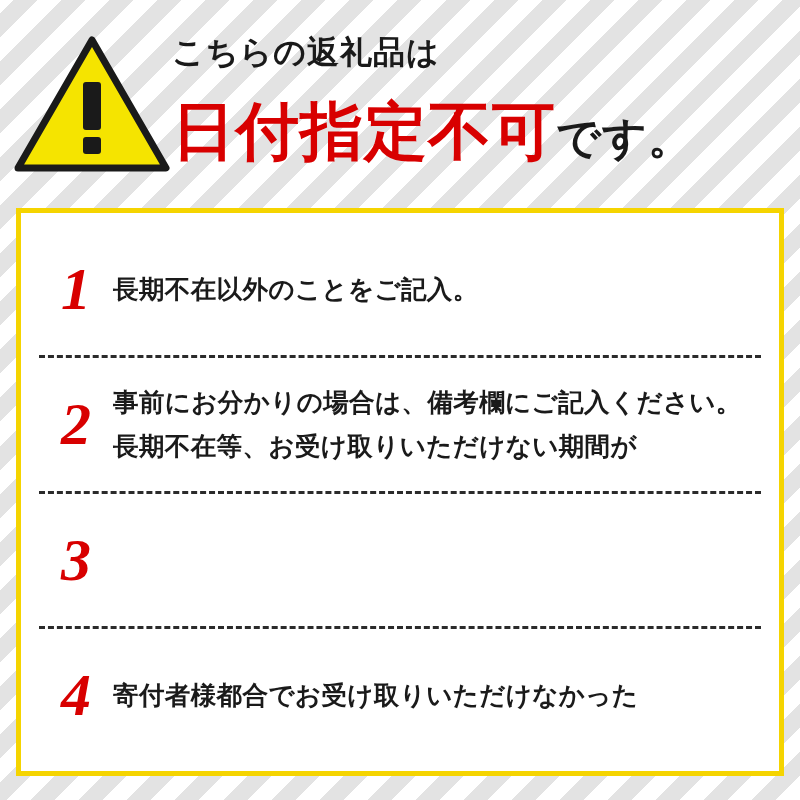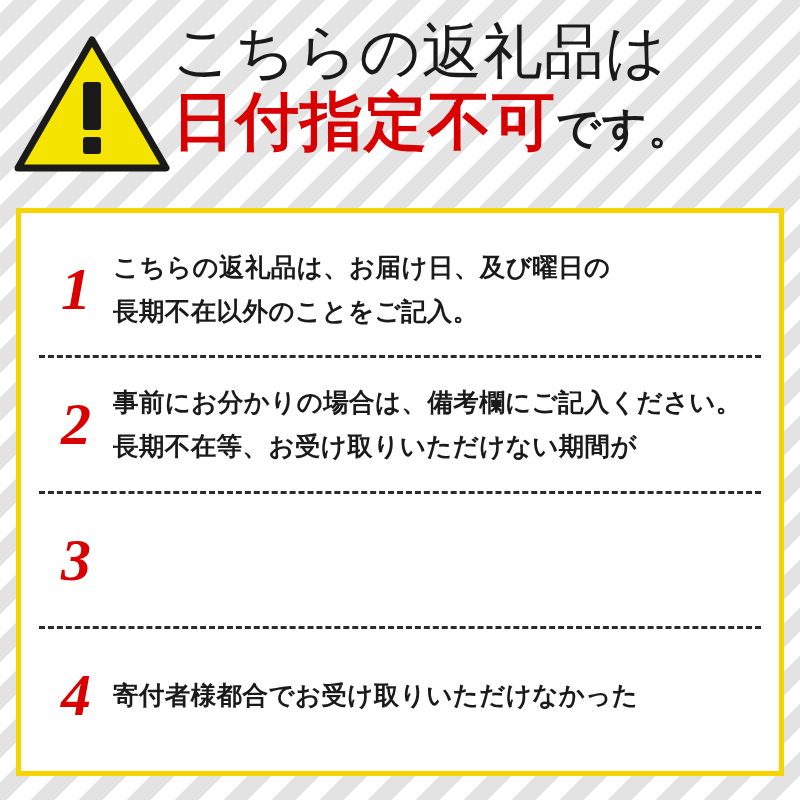--- a/index.html
+++ b/index.html
@@ -49,30 +49,30 @@
   }
 
   .headline-wrap {
     position: absolute;
     left: 172px;
     top: 24px;
     width: 620px;
   }
 
   .line1 {
-    font-size: 60px;
-    font-weight: normal;
+    font-size: 32px;
+    font-weight: bold;
     color: #1a1a1a;
     letter-spacing: 1px;
     line-height: 56px;
     white-space: nowrap;
   }
 
   .line2 {
-    margin-top: 6px;
+    margin-top: 16px;
     line-height: 70px;
     white-space: nowrap;
   }
   .line2 .big-red {
     font-size: 63px;
     font-weight: bold;
     color: #d80000;
     letter-spacing: 1px;
   }
   .line2 .tail {
@@ -164,21 +164,20 @@
     </div>
 
   </div>
 
   <div class="card">
     <div class="rows">
 
       <div class="row">
         <div class="num">1</div>
         <div class="text">
-          <div>こちらの返礼品は、お届け日、及び曜日の</div>
           <div>長期不在以外のことをご記入。</div>
         </div>
       </div>
 
       <div class="row">
         <div class="num">2</div>
         <div class="text">
           <div>事前にお分かりの場合は、備考欄にご記入ください。</div>
           <div>長期不在等、お受け取りいただけない期間が</div>
         </div>

